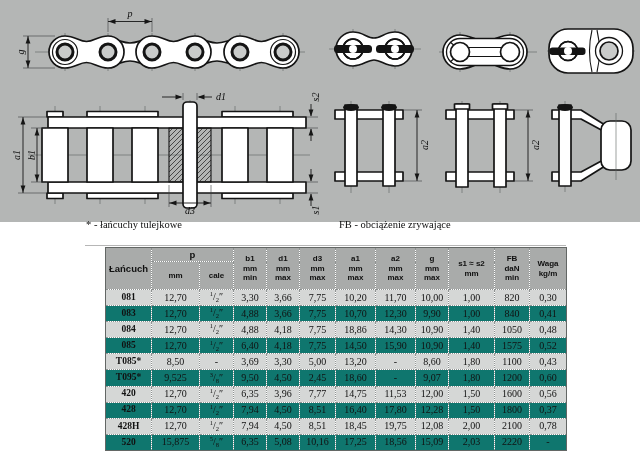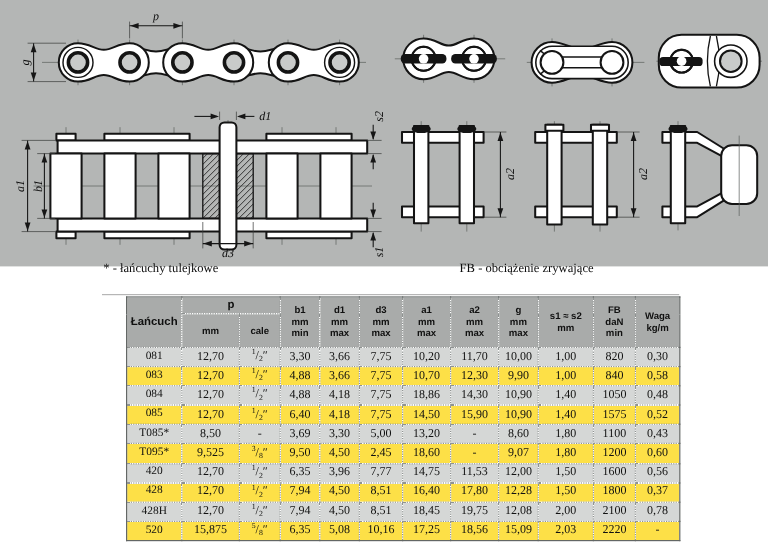--- a/index.html
+++ b/index.html
@@ -8,34 +8,34 @@
   .banner{position:absolute;left:0;top:0;width:640px;height:222px;background:#b4b6b5;}
   svg{position:absolute;overflow:visible;}
   .ln{stroke:#141414;fill:#ffffff;stroke-width:1.7;stroke-linejoin:round;}
   .thin{stroke:#5d615f;stroke-width:0.6;fill:none;}
   .dim{stroke:#161616;stroke-width:0.9;fill:none;}
   .ext{stroke:#3a3e3c;stroke-width:0.6;fill:none;}
   .ah{fill:#161616;stroke:none;}
   .dimlbl{font-family:"Liberation Serif",serif;font-style:italic;font-size:10px;fill:#0d0d0d;}
   .footnote{position:absolute;top:219px;font-size:10.5px;color:#0d0d0d;white-space:nowrap;}
   #fn-left{left:86px;}
-  #fn-right{left:339px;margin-left:44px;}
+  #fn-right{left:339px;}
   .topline{position:absolute;left:85px;top:245px;width:481px;height:1px;background:#b6b6b6;}
   table{position:absolute;left:105px;top:247px;border-collapse:collapse;table-layout:fixed;
         border:1px solid #636765;}
   th,td{border:1px dotted #8f9392;text-align:center;vertical-align:middle;padding:0;overflow:hidden;}
   thead th{background:#a9abaa;font-family:"Liberation Sans",sans-serif;font-weight:bold;
            font-size:8px;line-height:1.18;color:#101010;}
   thead th.big{font-size:9.5px;}
   thead tr.r1 th{height:13px;}
   thead tr.r2 th{height:27px;}
   tbody td{font-size:10px;height:15.1px;line-height:1;}
   tbody tr.alt{background:#d5d7d6;}
-  tbody tr{background:#fde047;}
-  td.chain{font-weight:normal;font-size:9.5px;}
+  tbody tr{background:#0f766e;}
+  td.chain{font-weight:bold;font-size:9.5px;}
   td sup{font-size:6.5px;vertical-align:4px;}
   td sub{font-size:6.5px;vertical-align:-2px;}
 </style>
 </head>
 <body>
 
 <div class="banner">
 
   <svg style="left:15px;top:8px;" width="300" height="80" viewBox="0 0 300 80">
     <line class="thin" x1="20" y1="44" x2="290" y2="44"></line>
@@ -334,21 +334,21 @@
         <td>12,70</td>
         <td><sup>1</sup>/<sub>2</sub>″</td>
         <td>4,88</td>
         <td>3,66</td>
         <td>7,75</td>
         <td>10,70</td>
         <td>12,30</td>
         <td>9,90</td>
         <td>1,00</td>
         <td>840</td>
-        <td>0,58</td>
+        <td>0,41</td>
       </tr>
       <tr class="alt">
         <td class="chain">084</td>
         <td>12,70</td>
         <td><sup>1</sup>/<sub>2</sub>″</td>
         <td>4,88</td>
         <td>4,18</td>
         <td>7,75</td>
         <td>18,86</td>
         <td>14,30</td>

